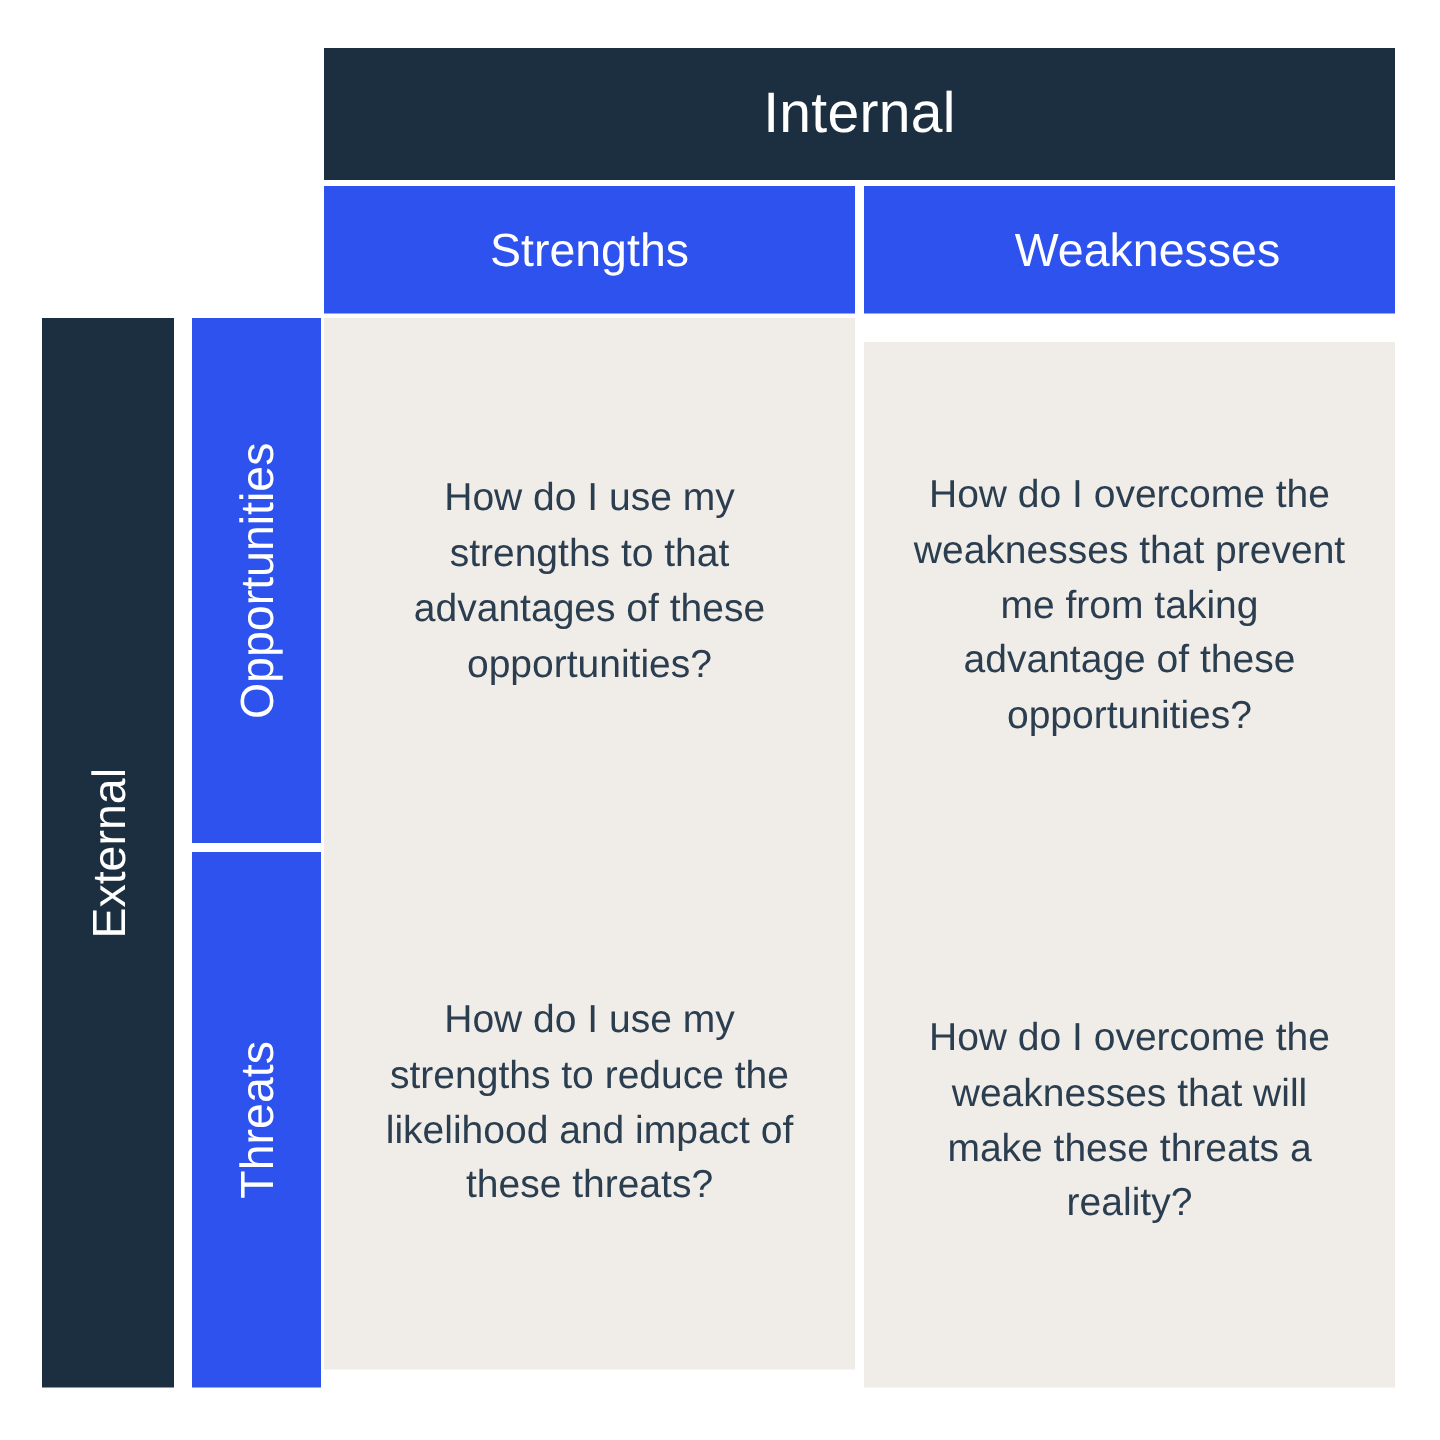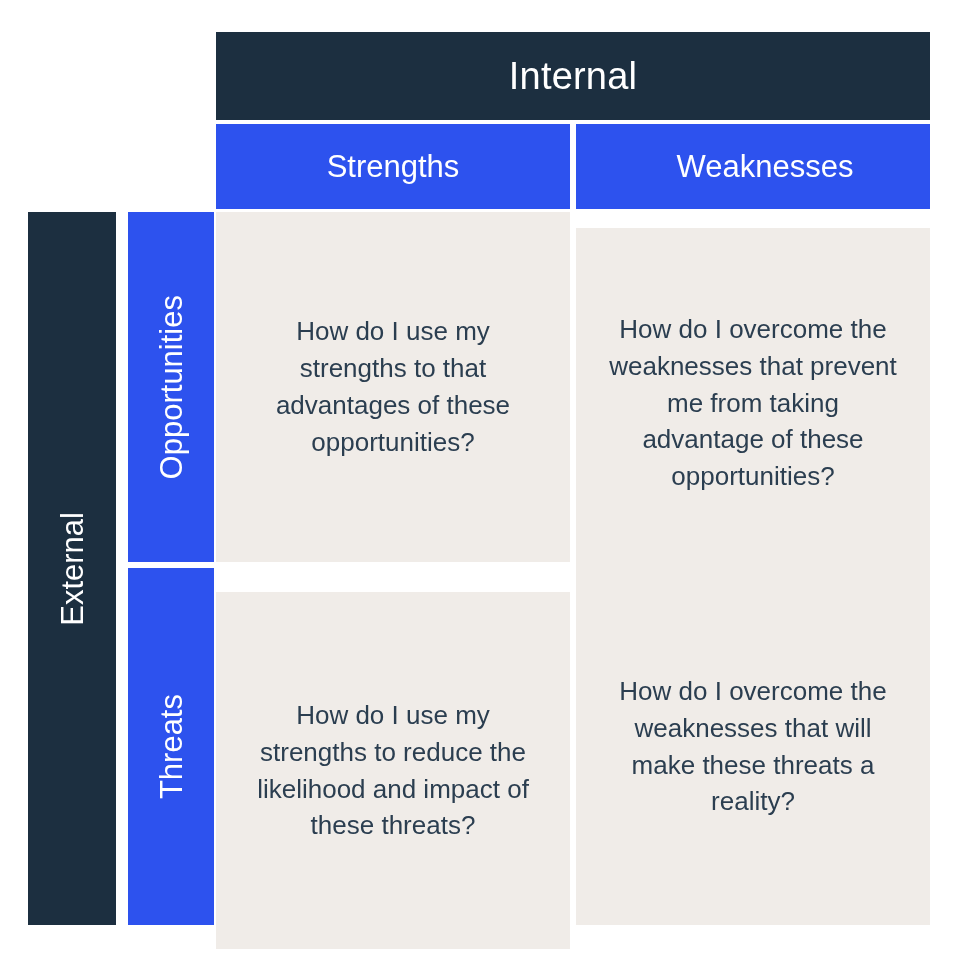--- a/index.html
+++ b/index.html
@@ -121,21 +121,21 @@
     height: 350px;
   }
   #cell-wo {
     left: 576px;
     top: 228px;
     width: 354px;
     height: 350px;
   }
   #cell-st {
     left: 216px;
-    top: 592px;
+    top: 556px;
     width: 354px;
     height: 357px;
   }
   #cell-wt {
     left: 576px;
     top: 568px;
     width: 354px;
     height: 357px;
   }
 

